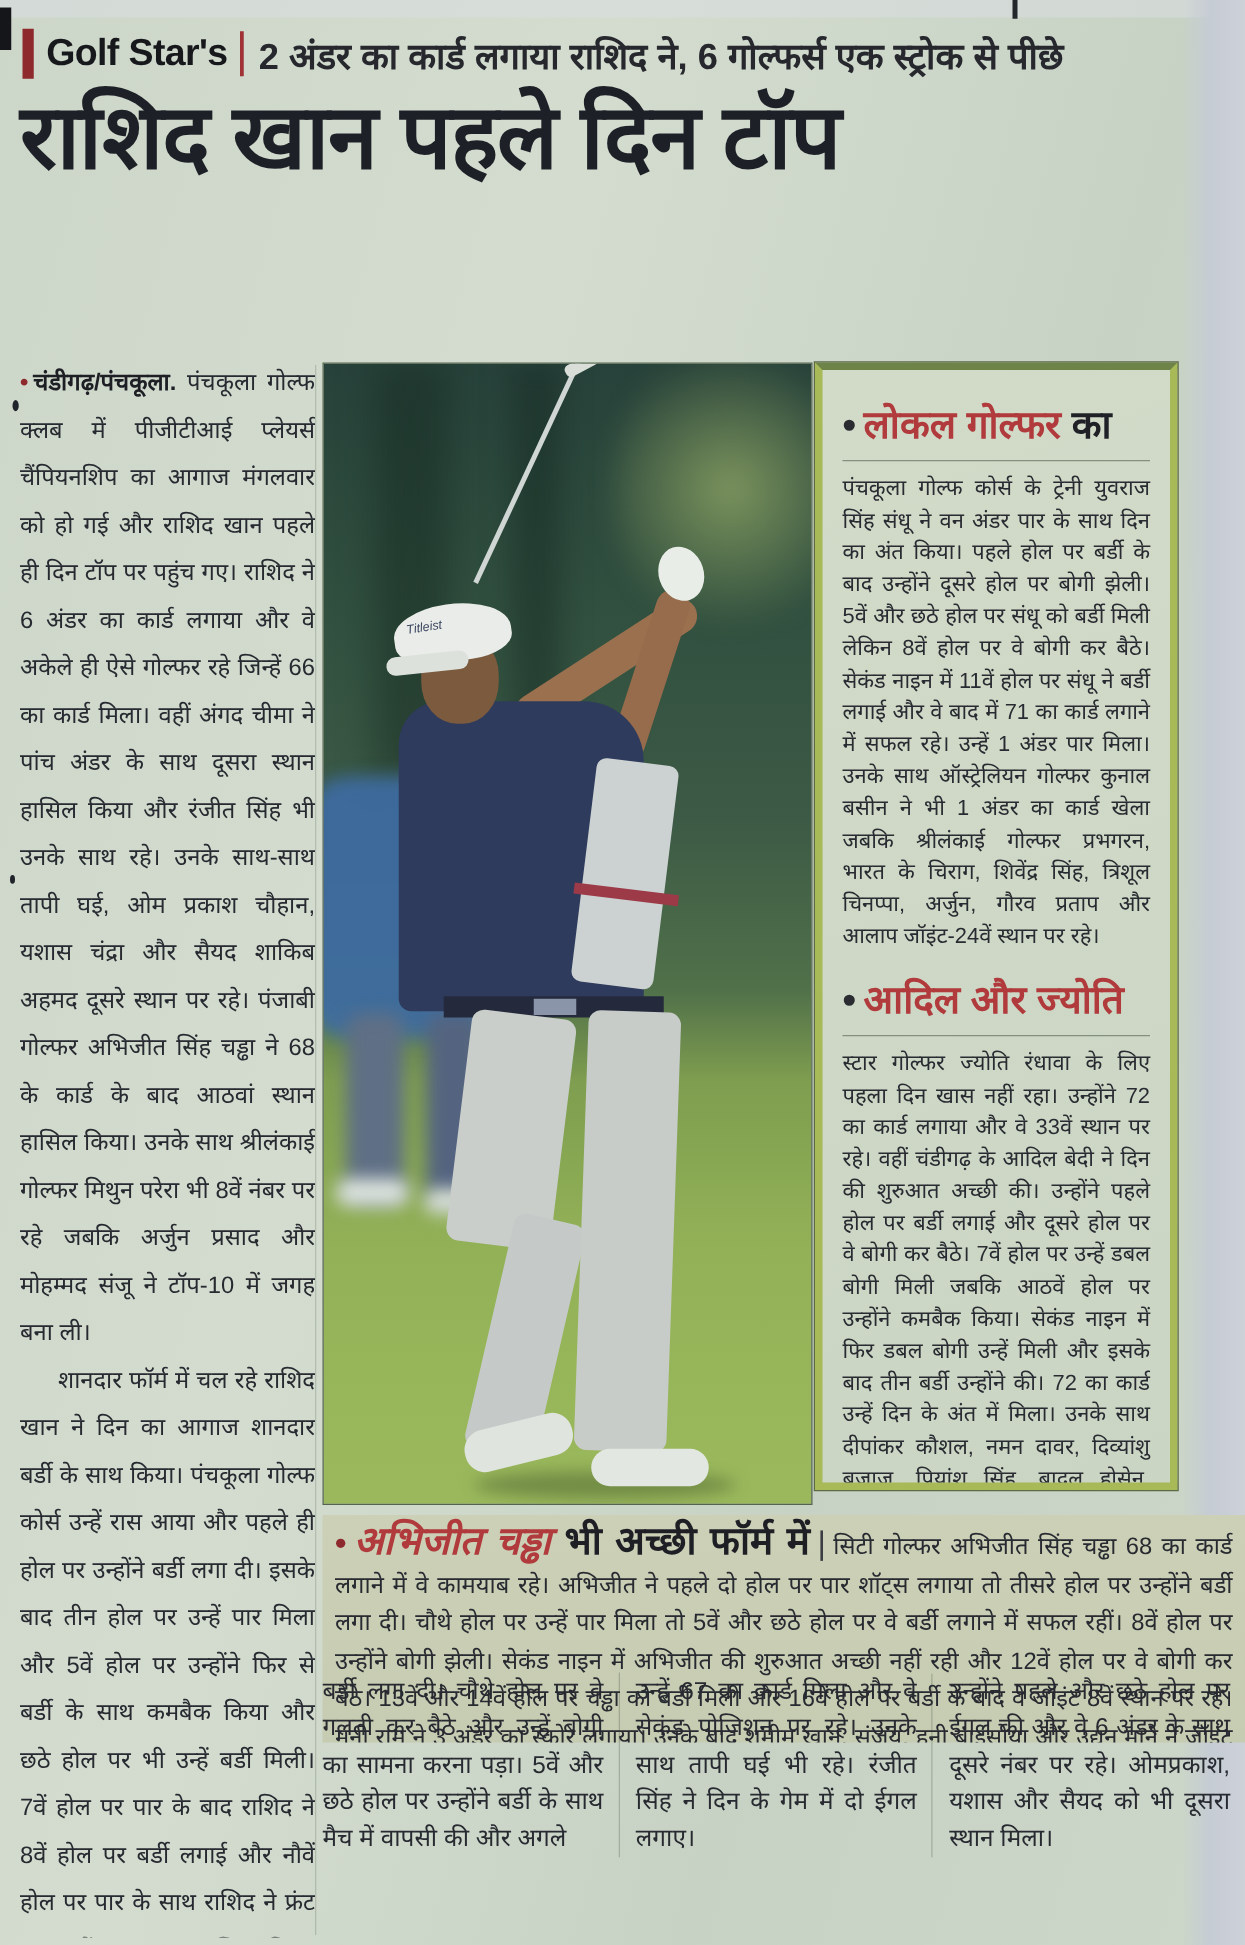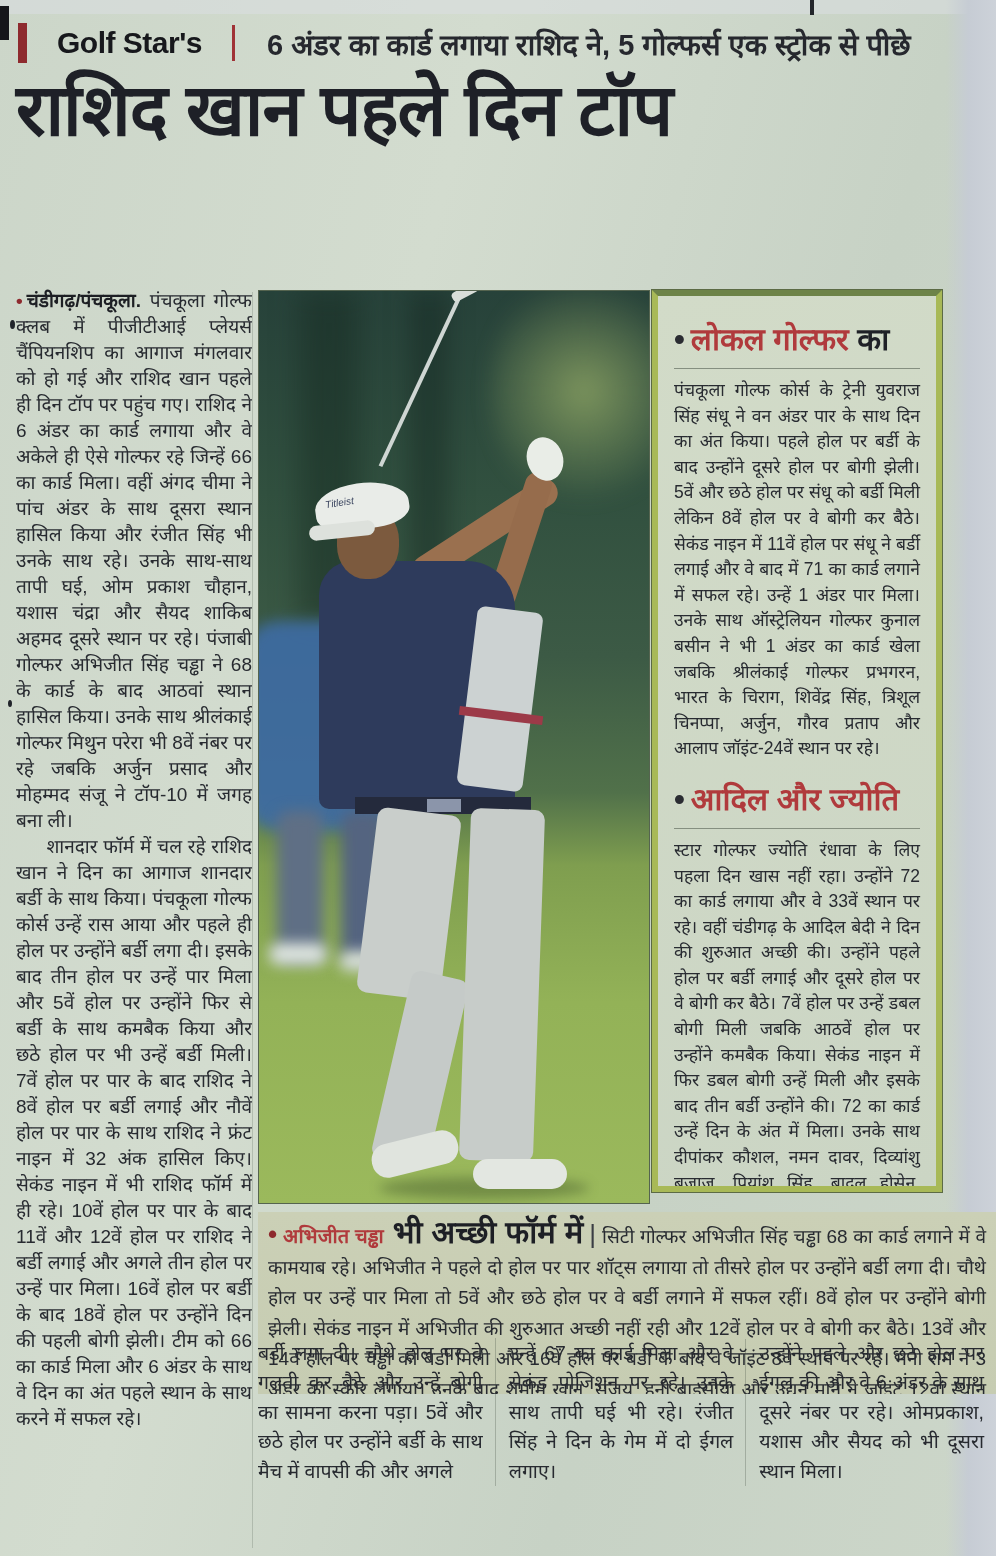--- a/index.html
+++ b/index.html
@@ -11,37 +11,37 @@
   }
   
   .scan-right{position:absolute;right:0;top:0;width:50px;height:100%;
     background:linear-gradient(90deg,rgba(200,206,213,0) 0%,#c6ccd4 45%,#cdd2d9 100%);}
   .scan-top{position:absolute;left:0;top:0;width:100%;height:14px;background:rgba(218,223,226,.55);}
   .mark-corner{position:absolute;left:0;top:6px;width:9px;height:34px;background:#15161a;}
   .mark-top{position:absolute;left:810px;top:0;width:4px;height:15px;background:#23262b;}
   .speck{position:absolute;background:#20242a;border-radius:50%;}
 
   
-  .kicker{position:absolute;left:18px;top:20px;height:46px;display:flex;align-items:center;gap:20px;}
+  .kicker{position:absolute;left:18px;top:20px;height:46px;display:flex;align-items:center;}
   .kick-bar{width:9px;height:40px;background:#8e2a2e;margin-right:10px;}
   .kick-brand{font-size:30px;font-weight:bold;color:#17181c;letter-spacing:-.5px;white-space:nowrap;}
   .kick-div{width:3px;height:36px;background:#a03236;margin:0 12px 0 10px;}
   .kick-text{font-size:29px;font-weight:bold;color:#26282e;white-space:nowrap;}
 
   
   .headline{position:absolute;left:16px;top:58px;width:972px;
     font-weight:bold;color:#1e2027;font-size:72px;line-height:104px;
     letter-spacing:-1px;white-space:nowrap;}
 
   
   .vrule{position:absolute;left:252px;top:292px;width:1px;height:1256px;background:rgba(70,82,70,.22);}
 
   
   .leftcol{position:absolute;left:16px;top:288px;width:236px;height:1262px;overflow:hidden;
-    font-size:19px;line-height:26px;text-align:justify;color:#272a30;}
+    font-size:19px;line-height:38px;text-align:justify;color:#272a30;}
   .leftcol p{margin:0;}
   .leftcol .p2{text-indent:1.6em;}
   .bullet-red{color:#8e2a2e;font-weight:bold;margin-right:4px;}
   .dateline{font-weight:bold;color:#1d1f24;}
 
   
   .photo{position:absolute;left:258px;top:290px;width:390px;height:912px;overflow:hidden;
     border:1px solid #55644f;
     background:linear-gradient(180deg,#27423a 0%,#31503f 22%,#3c5a45 40%,#51714a 55%,#7f9e4f 63%,#93b257 78%,#9bb95c 100%);}
   .blur{filter:blur(7px);}
@@ -85,21 +85,21 @@
   .sb-bullet{color:#2a2c32;margin-right:6px;}
   .sb-hr{border:none;border-top:1px solid #858f80;margin:8px 0 9px 0;}
   .sb-body{font-size:17.5px;line-height:25.6px;text-align:justify;color:#282b31;}
   .sb-box2{margin-top:18px;}
 
   
   .feature{position:absolute;left:258px;top:1212px;width:738px;height:182px;box-sizing:border-box;
     background:linear-gradient(180deg,#cbd0b6,#c6ccb2);padding:6px 10px;overflow:hidden;
     font-size:19px;line-height:30.5px;text-align:justify;color:#272a30;}
   .f-bullet{color:#8e2a2e;font-weight:bold;font-size:26px;margin-right:6px;}
-  .f-red{color:#b03a3c;font-weight:bold;font-size:20px;}
+  .f-red{color:#b03a3c;font-weight:bold;font-size:31px;font-style:italic;}
   .f-black{color:#1d1f25;font-weight:bold;font-size:31px;}
   .f-div{color:#3a3d44;font-size:26px;margin:0 6px;}
 
   
   .bottom{position:absolute;left:258px;top:1338px;width:738px;height:148px;display:flex;overflow:hidden;align-items:flex-end;}
   .bcol{flex:1;font-size:19.5px;line-height:29.4px;text-align:justify;color:#272a30;padding:0 12px 0 0;}
   .bcol+.bcol{border-left:1px solid rgba(60,72,60,.28);padding-left:13px;}
 </style>
 </head>
 <body>
@@ -110,21 +110,21 @@
   <div class="scan-right"></div>
   <div class="mark-corner"></div>
   <div class="mark-top"></div>
   <div class="speck" style="left:10px;top:320px;width:5px;height:9px;"></div>
   <div class="speck" style="left:8px;top:700px;width:4px;height:7px;"></div>
 
   <div class="kicker">
     <div class="kick-bar"></div>
     <div class="kick-brand">Golf Star's</div>
     <div class="kick-div"></div>
-    <div class="kick-text">6 अंडर का कार्ड लगाया राशिद ने, 5 गोल्फर्स एक स्ट्रोक से पीछे</div>
+    <div class="kick-text">2 अंडर का कार्ड लगाया राशिद ने, 6 गोल्फर्स एक स्ट्रोक से पीछे</div>
   </div>
 
   <div class="headline">
     <div>राशिद खान पहले दिन टॉप</div>
   </div>
 
   <div class="vrule"></div>
 
   <div class="leftcol">
     <p><span class="bullet-red">•</span><span class="dateline">चंडीगढ़/पंचकूला.</span> <span>पंचकूला गोल्फ क्लब में पीजीटीआई प्लेयर्स चैंपियनशिप का आगाज मंगलवार को हो गई और राशिद खान पहले ही दिन टॉप पर पहुंच गए। राशिद ने 6 अंडर का कार्ड लगाया और वे अकेले ही ऐसे गोल्फर रहे जिन्हें 66 का कार्ड मिला। वहीं अंगद चीमा ने पांच अंडर के साथ दूसरा स्थान हासिल किया और रंजीत सिंह भी उनके साथ रहे। उनके साथ-साथ तापी घई, ओम प्रकाश चौहान, यशास चंद्रा और सैयद शाकिब अहमद दूसरे स्थान पर रहे। पंजाबी गोल्फर अभिजीत सिंह चड्ढा ने 68 के कार्ड के बाद आठवां स्थान हासिल किया। उनके साथ श्रीलंकाई गोल्फर मिथुन परेरा भी 8वें नंबर पर रहे जबकि अर्जुन प्रसाद और मोहम्मद संजू ने टॉप-10 में जगह बना ली।</span></p>

